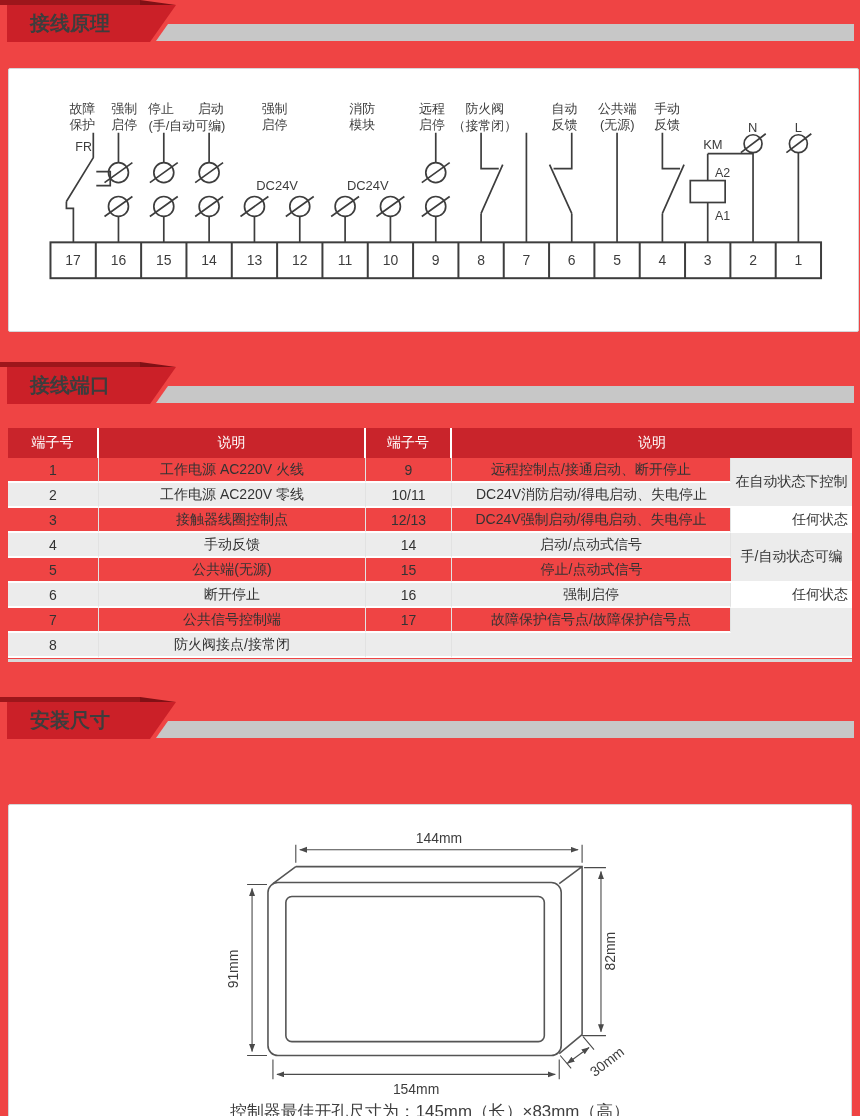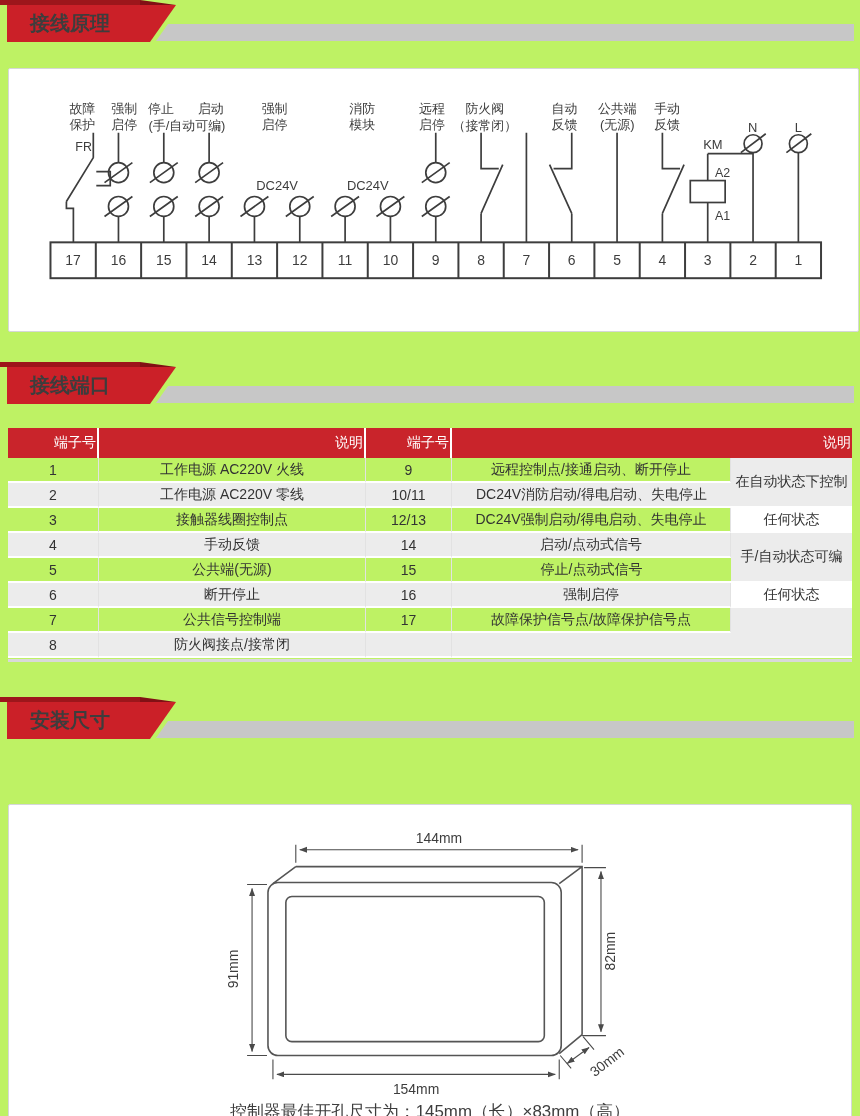--- a/index.html
+++ b/index.html
@@ -1,30 +1,30 @@
 <!DOCTYPE html>
 <html><head>
 <meta charset="utf-8">
 <style>
   html,body{margin:0;padding:0;background:#fff;}
   body{font-family:"Liberation Sans","DejaVu Sans",sans-serif;color:#333;}
-  #page{position:relative;width:860px;height:1116px;background:#bef264;overflow:hidden;}
+  #page{position:relative;width:860px;height:1116px;background:#ef4444;overflow:hidden;}
   .banner{position:absolute;left:0;width:860px;height:42px;}
   .panel{position:absolute;left:8px;width:842px;border:1px solid #d5d7d9;border-radius:2px;background:#fff;}
   .banner text{font-weight:bold;}
   svg text{fill:#3d3d3d;}
   
   #ttable{position:absolute;left:8px;top:428px;width:844px;border-collapse:separate;border-spacing:0;font-size:14px;table-layout:fixed;}
-  #ttable th{background:#c9242b;color:#fff;font-weight:500;height:28px;border-right:2px solid #fff;font-size:14px;text-align:right;}
+  #ttable th{background:#c9242b;color:#fff;font-weight:500;height:28px;border-right:2px solid #fff;font-size:14px;}
   #ttable th:last-child{border-right:none;}
   #ttable td{height:23px;text-align:center;border-right:1px solid #e2e2e2;border-bottom:2px solid #fff;padding:0 4px;color:#333;}
   #ttable td:last-child{border-right:none;}
   #ttable tr:nth-child(even) td:not(.st){background:#ececec;}
   #ttable td.stg{background:#ececec;}
-  #ttable td.stw{background:#fff;}
+  #ttable td.stw{background:#fff;text-align:right;}
   #tbottom{position:absolute;left:8px;top:659px;width:844px;height:3px;background:#d9d9d9;}
   .dimtxt{font-size:14px;}
   .cap{font-size:17px;font-weight:500;}
 </style>
 </head>
 <body>
 
 <div id="page">
 
   <svg class="banner" style="top:0" width="860" height="42">

